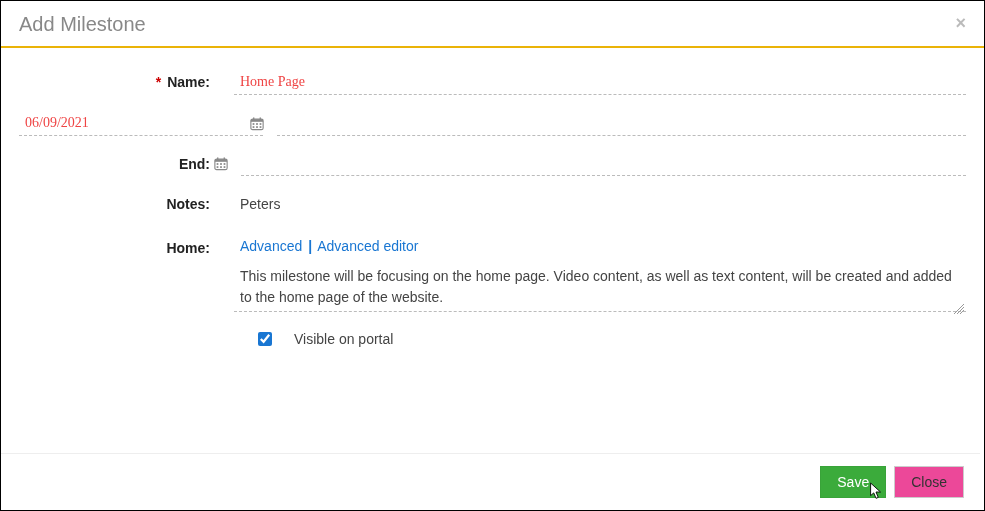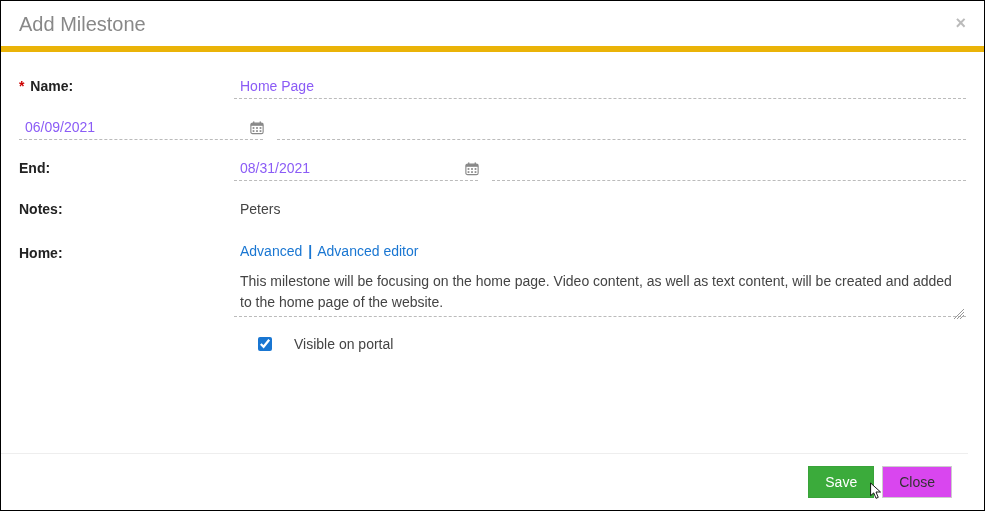--- a/index.html
+++ b/index.html
@@ -12,21 +12,21 @@
       font-size: 14px;
       color: #333;
       background: #fff;
       width: 985px;
       height: 511px;
       border: 1px solid #000;
       position: relative;
     }
     .modal-header {
       padding: 12px 18px 10px 18px;
-      border-bottom: 6px solid #eab308;
+      border-bottom: 2px solid #eab308;
       position: relative;
     }
     .modal-title {
       font-size: 20px;
       font-weight: 300;
       color: #888;
     }
     .close-icon {
       position: absolute;
       right: 18px;
@@ -40,44 +40,45 @@
       padding: 22px 18px 10px 18px;
     }
     .form-row {
       display: flex;
       align-items: flex-start;
       margin-bottom: 16px;
     }
     .form-label {
       width: 215px;
       min-width: 215px;
+      text-align: right;
       font-weight: bold;
       color: #222;
       padding-right: 24px;
       padding-top: 4px;
       font-size: 14px;
     }
     .required-asterisk {
       color: #cc0000;
       margin-right: 2px;
     }
     .form-field {
       flex: 1;
       position: relative;
     }
     .dotted-input {
       width: 100%;
       border: none;
       border-bottom: 1px dashed #bbb;
       padding: 4px 6px;
       font-size: 14px;
-      color: #8b5cf6;
+      color: #ef4444;
       background: transparent;
       outline: none;
-      font-family: Liberation Sans, sans-serif;
+      font-family: Liberation Serif, serif;
     }
     .date-wrapper {
       display: flex;
       align-items: center;
       gap: 7px;
     }
     .date-wrapper .dotted-input {
       width: 244px;
     }
     .date-dotted-rest {
@@ -172,32 +173,32 @@
       cursor: pointer;
     }
     .checkbox-label {
       color: #444;
       font-size: 14px;
     }
     .modal-footer {
       position: absolute;
       bottom: 0;
       left: 0;
-      right: 16px;
+      right: 4px;
       border-top: 1px solid #eee;
       padding: 12px 16px;
       display: flex;
       justify-content: flex-end;
       gap: 8px;
     }
     .btn {
       padding: 7px 16px;
       font-size: 14px;
       border: 1px solid #ccc;
-      background: #d946ef;
+      background: #ec4899;
       color: #333;
       cursor: pointer;
       font-family: inherit;
     }
     .btn-save {
       background: #3bab3b;
       border-color: #39a339;
       color: #fff;
     }
     .cursor {
@@ -248,21 +249,20 @@
             <rect x="11" y="10.5" width="2" height="2" fill="#888"></rect>
           </svg>
       </span>
       <span class="date-dotted-rest"></span>
     </div>
   </div>
 
   <div class="form-row">
     <div class="form-label">End:</div>
     <div class="form-field date-wrapper">
-      <input class="dotted-input" value="08/31/2021" style="">
       <span class="calendar-icon">
         <svg viewBox="0 0 16 16">
             <rect x="1" y="2.5" width="14" height="12" rx="2" fill="none" stroke="#888" stroke-width="1.3"></rect>
             <rect x="1" y="2.5" width="14" height="3" fill="#888"></rect>
             <rect x="3.5" y="0.5" width="1.5" height="3" fill="#888"></rect>
             <rect x="11" y="0.5" width="1.5" height="3" fill="#888"></rect>
             <rect x="3" y="7" width="2" height="2" fill="#888"></rect>
             <rect x="7" y="7" width="2" height="2" fill="#888"></rect>
             <rect x="11" y="7" width="2" height="2" fill="#888"></rect>
             <rect x="3" y="10.5" width="2" height="2" fill="#888"></rect>

